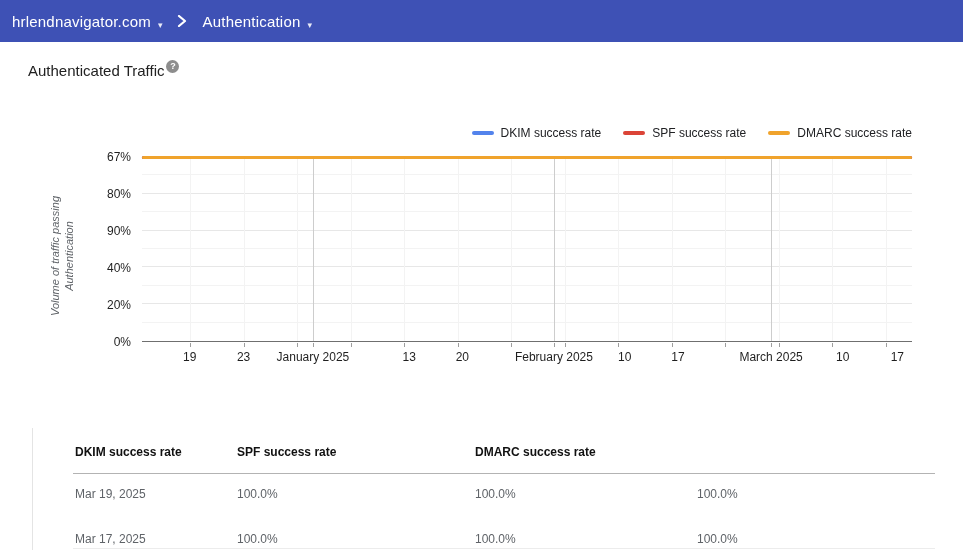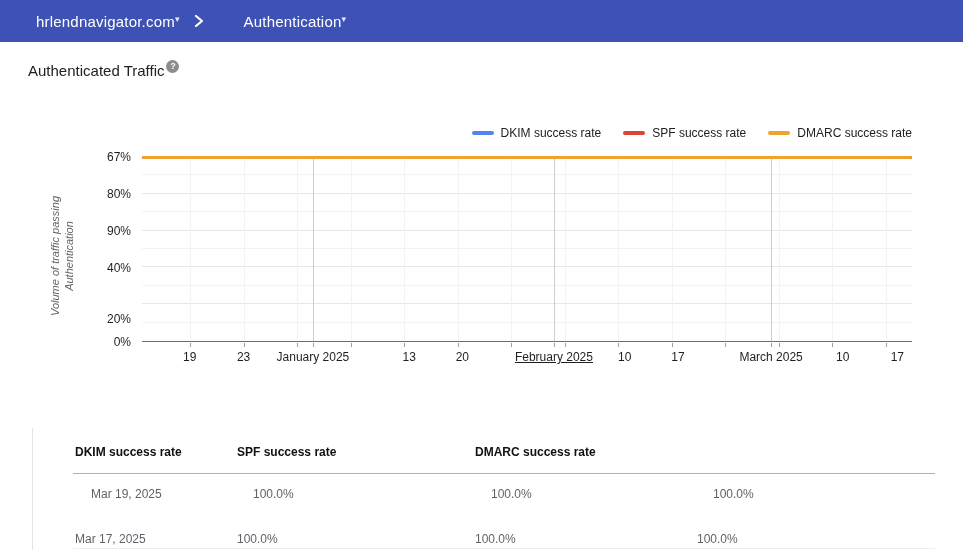--- a/index.html
+++ b/index.html
@@ -10,22 +10,22 @@
     -webkit-font-smoothing:antialiased;
   }
 
   
   .topbar {
     position:absolute; left:0; top:0; width:963px; height:42px;
     background:#3E51B5; display:flex; align-items:center; padding:0 12px;
     color:#fff;
   }
   .topbar .menu {
-    display:flex; align-items:flex-start; gap:0; cursor:pointer;
-    font-size:15px; letter-spacing:.2px;margin-left:24px;
+    display:flex; align-items:flex-end; gap:7px; cursor:pointer;
+    font-size:15px; letter-spacing:.2px;
   }
   .caret-down { font-size:9px; color:#e8eaf6; line-height:1; padding-top:2px; }
   .crumb-sep { margin:0 16px 0 14px; display:flex; align-items:center; }
 
   
   .title-row { position:absolute; left:28px; top:62px; display:flex; align-items:flex-start; }
   .page-title { font-size:15px; font-weight:normal; color:#212121; }
   .help-icon {
     width:13px; height:13px; border-radius:50%; background:#8d8d8d;
     color:#fff; font-size:9px; font-weight:bold; line-height:13px;
@@ -146,21 +146,21 @@
     <div class="series-line" style="background: rgb(83, 131, 236); top: calc(0% - 1.5px);"></div>
     <div class="series-line" style="background: rgb(219, 68, 55); top: calc(0% - 1.5px);"></div>
     <div class="series-line" style="background: rgb(240, 163, 44); top: calc(0% - 1.5px);"></div>
   </div>
 
 <div class="y-ticks" id="yticks">
     <div class="y-tick" style="top: 0%;">67%</div>
     <div class="y-tick" style="top: 20%;">80%</div>
     <div class="y-tick" style="top: 40%;">90%</div>
     <div class="y-tick" style="top: 60%;">40%</div>
-    <div class="y-tick" style="top: 80%; margin-top: 14px;">20%</div>
+    <div class="y-tick" style="top: 80%;">20%</div>
     <div class="y-tick" style="top: 100%;">0%</div>
   </div>
 
 <div class="y-title">
   <span class="y-title-inner">Volume of traffic passing Authentication</span>
 </div>
 
 <div class="x-ticks" id="xticks">
     <div class="x-tickmark" style="left: 6.2%;"></div>
     <div class="x-tickmark" style="left: 13.2%;"></div>
@@ -177,21 +177,21 @@
     <div class="x-tickmark" style="left: 89.6%;"></div>
     <div class="x-tickmark" style="left: 96.6%;"></div>
     <div class="x-tickmark" style="left: 22.2%;"></div>
     <div class="x-tickmark" style="left: 53.5%;"></div>
     <div class="x-tickmark" style="left: 81.7%;"></div>
     <div class="x-tick" style="left: 6.2%;">19</div>
     <div class="x-tick" style="left: 13.2%;">23</div>
     <div class="x-tick" style="left: 22.2%; text-align: center;">January 2025</div>
     <div class="x-tick" style="left: 34.7%;">13</div>
     <div class="x-tick" style="left: 41.6%;">20</div>
-    <div class="x-tick" style="left: 53.5%; text-decoration: underline;">February 2025</div>
+    <div class="x-tick" style="left: 53.5%;">February 2025</div>
     <div class="x-tick" style="left: 62.7%;">10</div>
     <div class="x-tick" style="left: 69.6%;">17</div>
     <div class="x-tick" style="left: 81.7%;">March 2025</div>
     <div class="x-tick" style="left: 91%;">10</div>
     <div class="x-tick" style="left: 98.1%;">17</div>
   </div>
 
 <div class="table-left-edge"></div>
 
 <div class="data-table">
@@ -201,21 +201,21 @@
       </div>
       <div class="cell">
         <span>SPF success rate</span>
       </div>
       <div class="cell">
         <span>DMARC success rate</span>
       </div>
     </div>
   <div class="t-divider"></div>
   <div id="tbody">
-      <div class="t-row" style="top: 47px; margin-left: 16px;">
+      <div class="t-row" style="top: 47px;">
         <div class="cell">Mar 19, 2025</div>
         <div class="cell">100.0%</div>
         <div class="cell">100.0%</div>
         <div class="cell">100.0%</div>
       </div>
       <div class="t-row" style="top: 92px;">
         <div class="cell">Mar 17, 2025</div>
         <div class="cell">100.0%</div>
         <div class="cell">100.0%</div>
         <div class="cell">100.0%</div>

